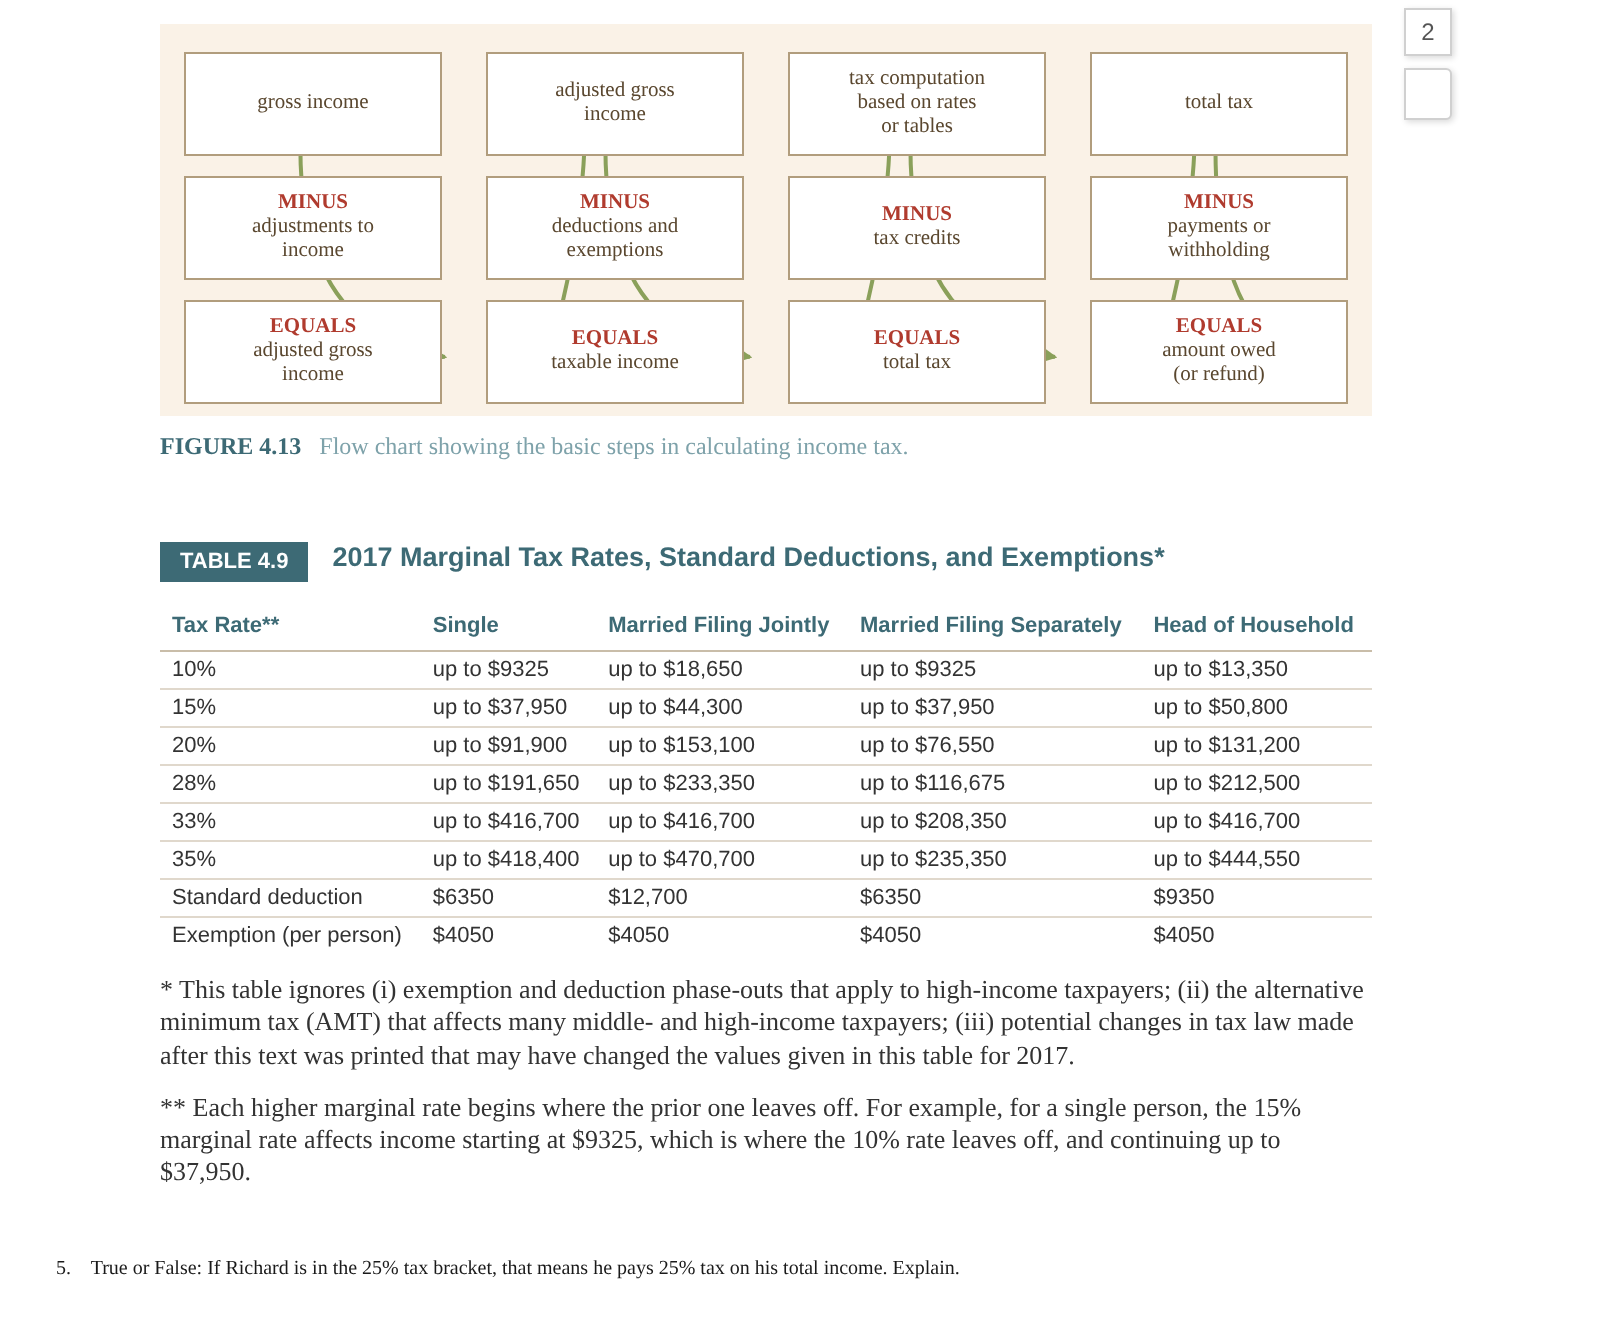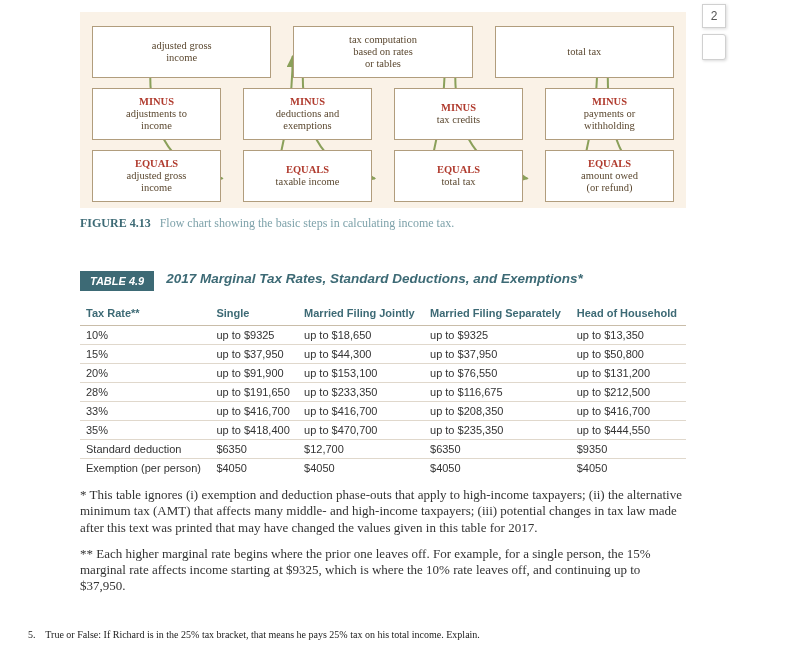--- a/index.html
+++ b/index.html
@@ -90,21 +90,20 @@
     color: #3a3a3a;
   }
   .figure-label b { color: #3d6a75; font-weight: bold; }
   .figure-label span.cap { color: #7ea2aa; }
   
   .table-block { margin-top: 40px; }
   .table-title-row {
     display: flex;
     align-items: flex-start;
     gap: 12px;
-    font-style: italic;
   }
   .table-tag {
     background: #3d6a75;
     color: #fff;
     font-size: 11px;
     padding: 4px 10px;
     font-weight: bold;
     font-family: Arial, sans-serif;
   }
   .table-title {
@@ -174,20 +173,23 @@
             <path d="M362 48 Q362 140 434 152"></path>
             <path d="M514 48 Q514 140 560 152"></path>
             <path d="M180 158 Q200 90 200 30"></path>
             <path d="M332 158 Q352 90 352 30"></path>
             <path d="M484 158 Q504 90 504 30"></path>
           </g>
         </svg>
 
         <div class="flow-row">
           <div class="flow-box">
+            <span>gross income</span>
+          </div>
+          <div class="flow-box">
             <span>adjusted gross</span>
             <span>income</span>
           </div>
           <div class="flow-box">
             <span>tax computation</span>
             <span>based on rates</span>
             <span>or tables</span>
           </div>
           <div class="flow-box">
             <span>total tax</span>

